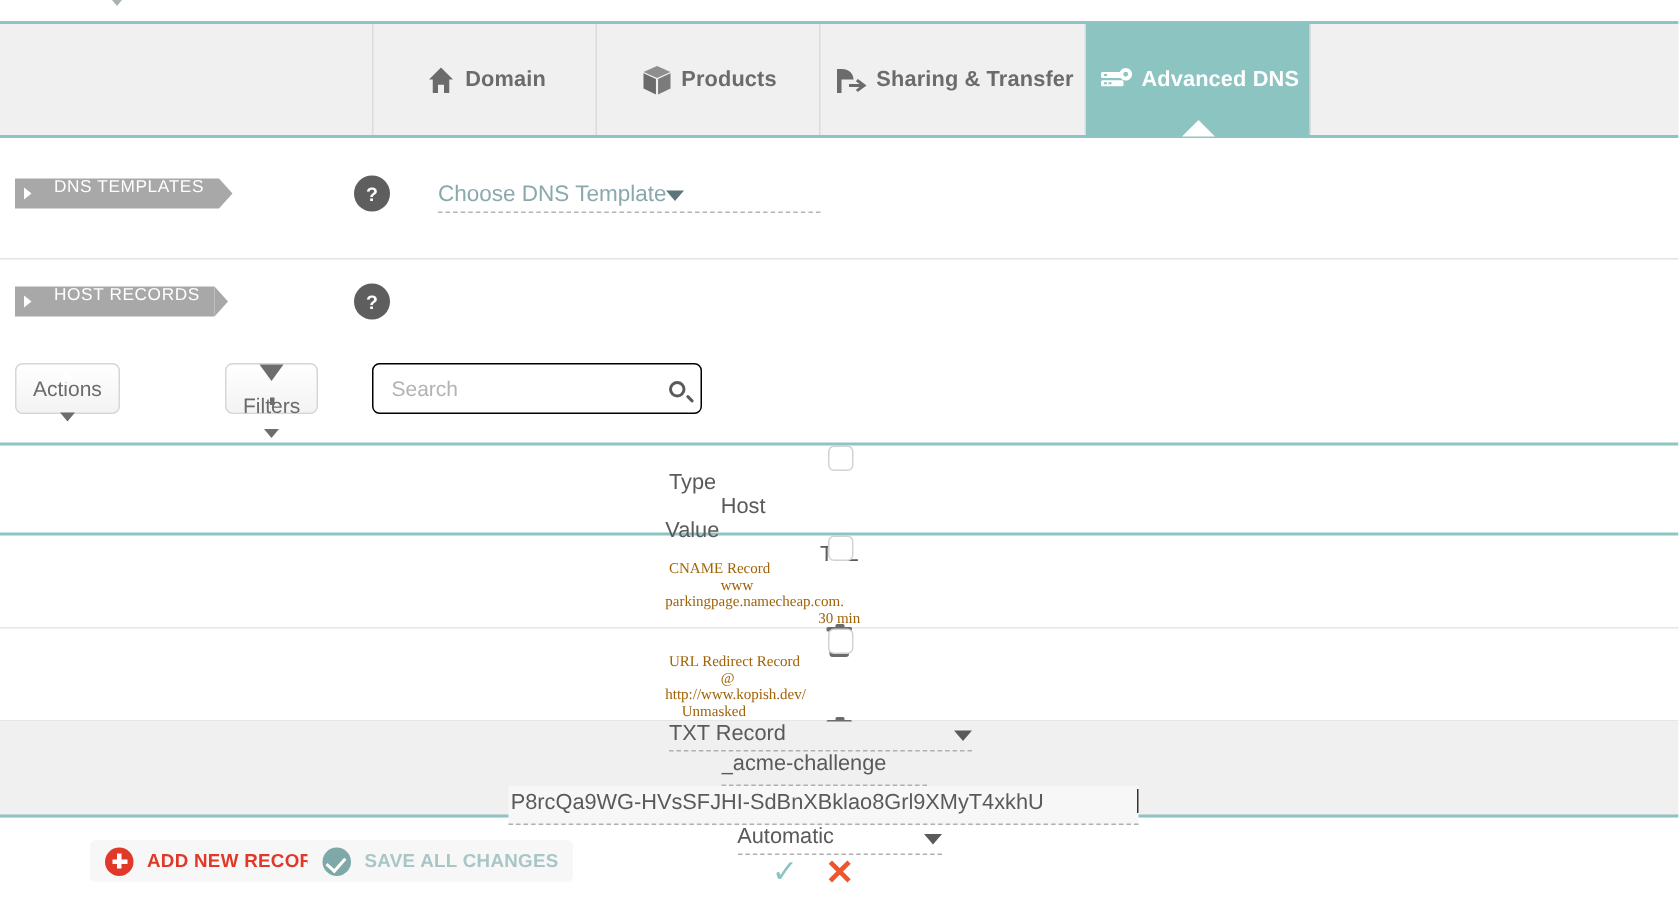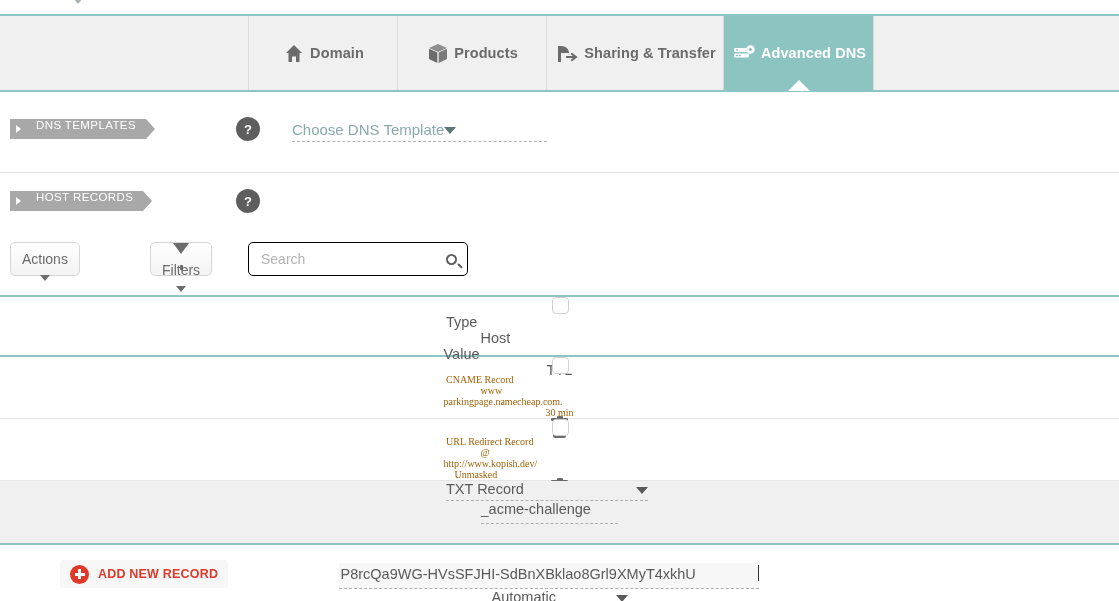--- a/index.html
+++ b/index.html
@@ -423,21 +423,21 @@
           <span class="ecaret"></span>
         </div>
       </div>
 
       <div class="c-host">
         <div class="efield" style="width:137px;">
           <input class="etext-input" type="text" value="_acme-challenge" style="">
         </div>
       </div>
 
-      <div style="width:442px;margin-top:39px;">
+      <div style="width:442px;">
         <div class="valwrap" style="width:420px; padding:2px 4px 3px 2px;">
           <input class="etext-input" type="text" value="P8rcQa9WG-HVsSFJHI-SdBnXBklao8Grl9XMyT4xkhU" style="">
           <span class="caretbar"></span>
         </div>
       </div>
 
       <div class="c-ttl">
         <div class="efield" style="width:136px;">
           <span>Automatic</span>
           <span class="ecaret"></span>
@@ -449,14 +449,18 @@
         <span class="x-mark">✕</span>
       </div>
     </div>
   </div>
 
   <div class="flink" style="left:60px; top:560px;">
     <span class="plus-circle"></span>
     <span class="ftext" style="color:#e0392a;">ADD NEW RECORD</span>
   </div>
 
+  <div class="flink" style="left:205px; top:560px;">
+    <span class="check-circle"></span>
+    <span class="ftext" style="color:#a9c6c6;">SAVE ALL CHANGES</span>
+  </div>
 
 </div>
 
 </body></html>

